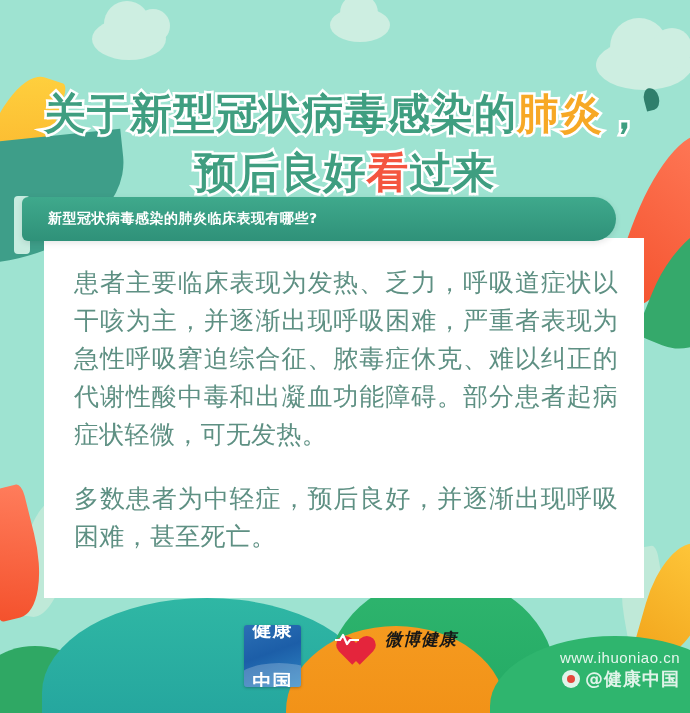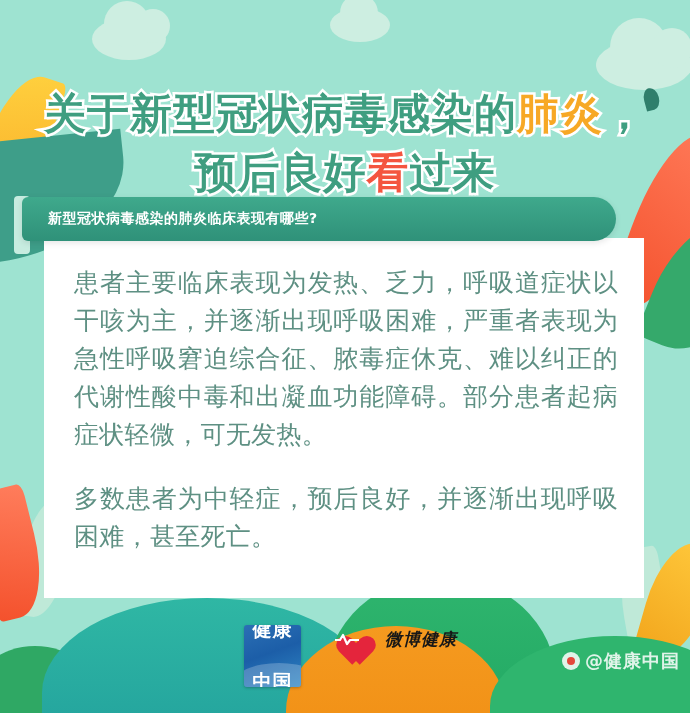--- a/index.html
+++ b/index.html
@@ -230,20 +230,21 @@
     <div class="logo-weibo">
       <span class="heart">
         <svg width="24" height="13" viewBox="0 0 24 13">
           <polyline points="0,7 5,7 8,2 12,11 15,7 24,7" fill="none" stroke="#ffffff" stroke-width="2.2" stroke-linejoin="round" stroke-linecap="round"></polyline>
         </svg>
       </span>
       <span class="weibo-label">微博健康</span>
     </div>
 
     <div class="watermark">
+      <div class="wm-url">www.ihuoniao.cn</div>
       <div class="wm-row">
         <span class="wm-eye">
             <i></i>
           </span>
         <span class="wm-handle">@健康中国</span>
       </div>
     </div>
 
   </div>
 

